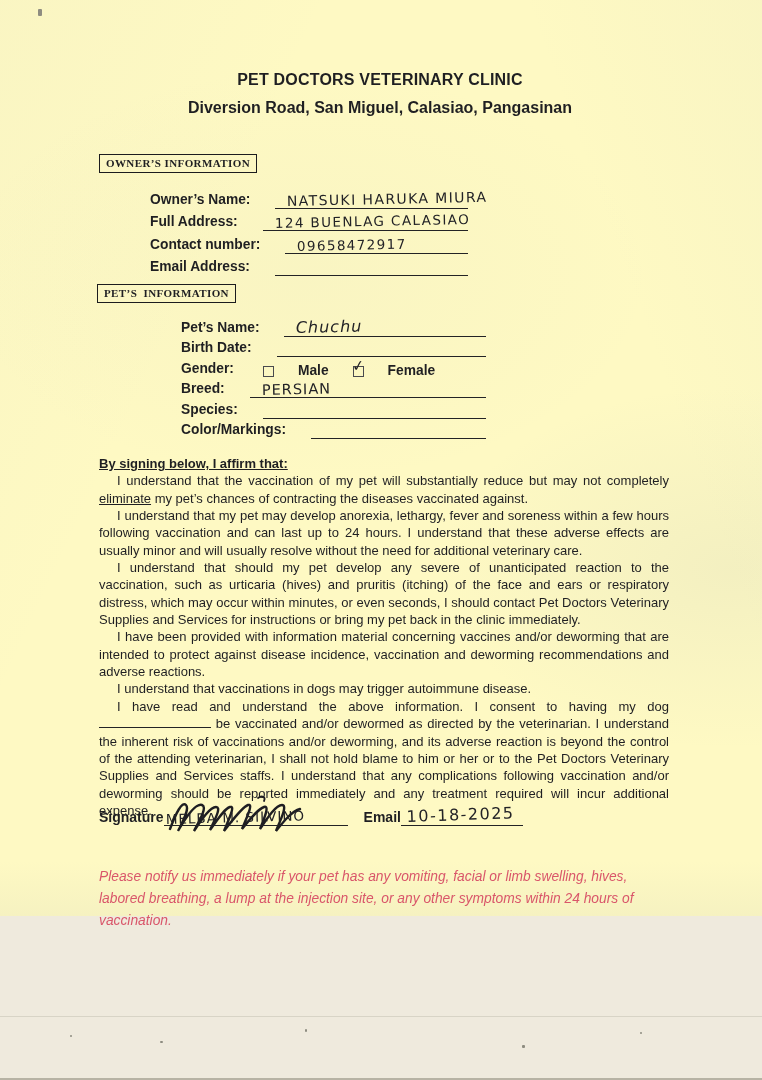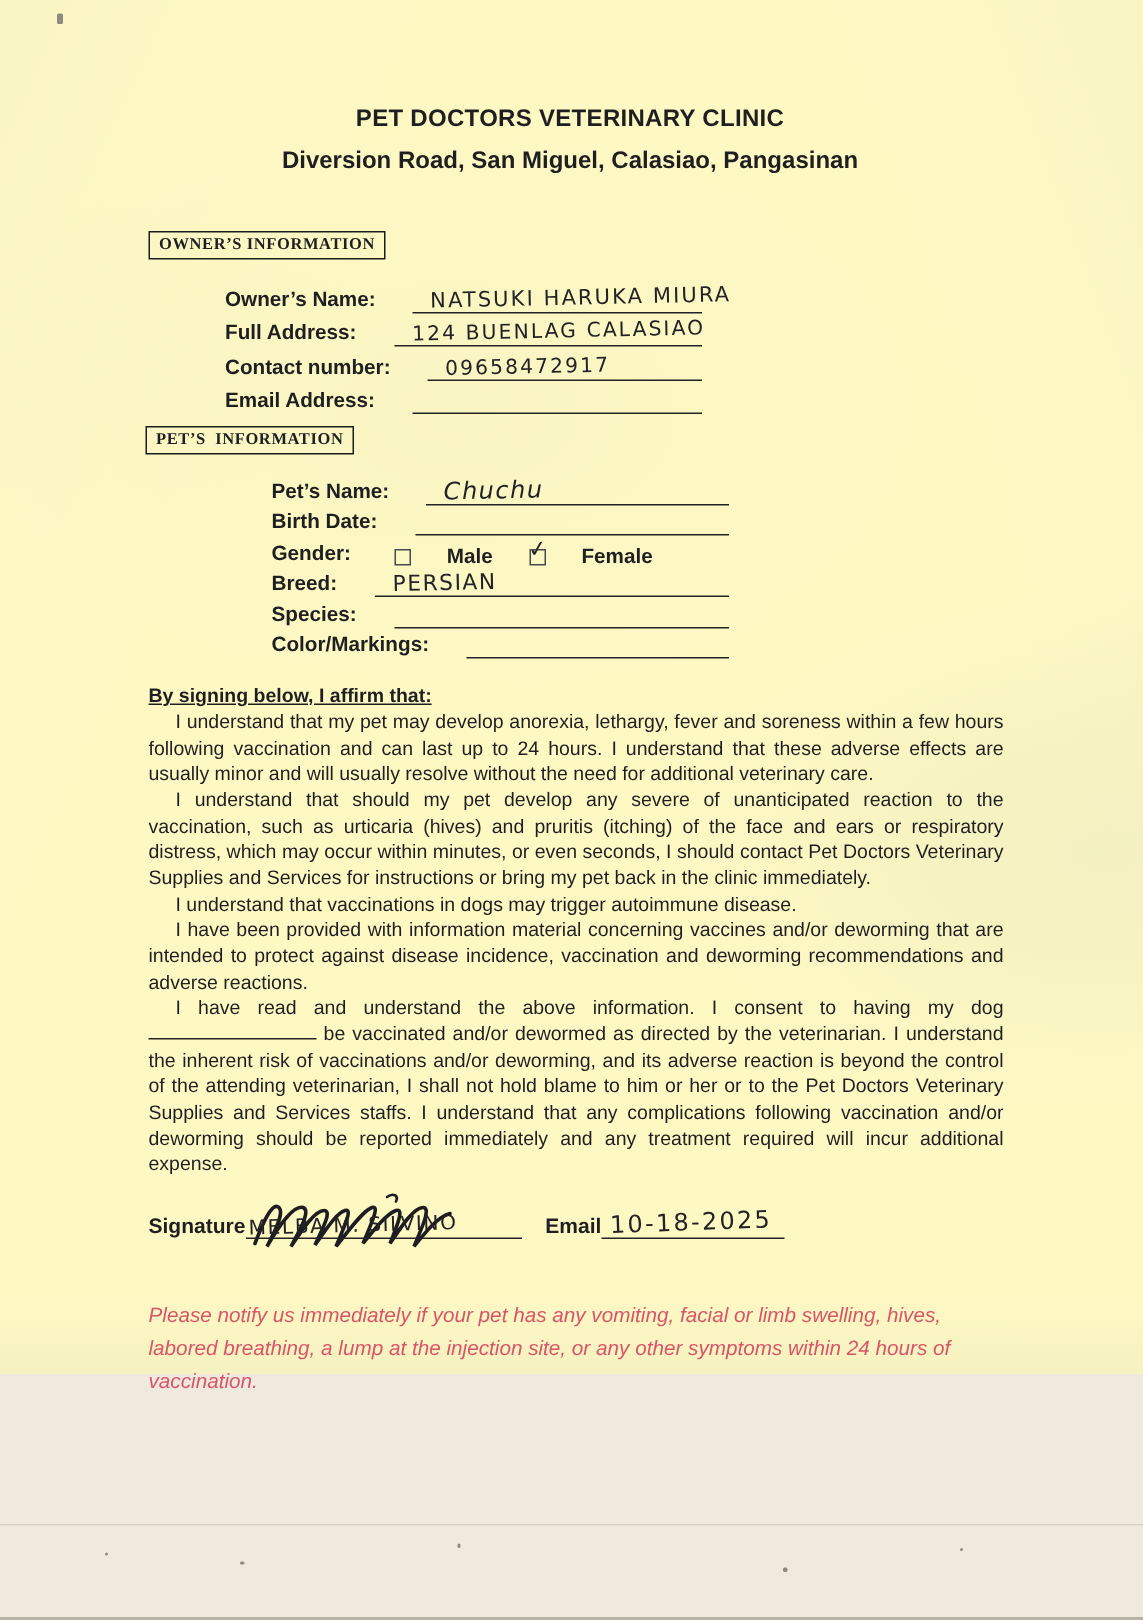--- a/index.html
+++ b/index.html
@@ -218,24 +218,25 @@
       <div class="field-row">
         <span class="field-label">Color/Markings:</span>
         <span class="fill-line">
           <span class="ink line-ink"></span>
         </span>
       </div>
     </div>
 
     <div id="body-text">
       <div class="heading">By signing below, I affirm that:</div>
+      <p><span>I understand that the vaccination of my pet will substantially reduce but may not completely </span><span class="u">eliminate</span><span> my pet’s chances of contracting the diseases vaccinated against.</span></p>
       <p>I understand that my pet may develop anorexia, lethargy, fever and soreness within a few hours following vaccination and can last up to 24 hours. I understand that these adverse effects are usually minor and will usually resolve without the need for additional veterinary care.</p>
       <p>I understand that should my pet develop any severe of unanticipated reaction to the vaccination, such as urticaria (hives) and pruritis (itching) of the face and ears or respiratory distress, which may occur within minutes, or even seconds, I should contact Pet Doctors Veterinary Supplies and Services for instructions or bring my pet back in the clinic immediately.</p>
+      <p>I have been provided with information material concerning vaccines and/or deworming that are intended to protect against disease incidence, vaccination and deworming recommendations and adverse reactions.</p>
       <p>I understand that vaccinations in dogs may trigger autoimmune disease.</p>
-      <p>I have been provided with information material concerning vaccines and/or deworming that are intended to protect against disease incidence, vaccination and deworming recommendations and adverse reactions.</p>
       <p><span>I have read and understand the above information. I consent to having my dog </span><span class="blank-inline"></span><span> be vaccinated and/or dewormed as directed by the veterinarian. I understand the inherent risk of vaccinations and/or deworming, and its adverse reaction is beyond the control of the attending veterinarian, I shall not hold blame to him or her or to the Pet Doctors Veterinary Supplies and Services staffs. I understand that any complications following vaccination and/or deworming should be reported immediately and any treatment required will incur additional expense.</span></p>
     </div>
 
     <svg id="signature-scribble" viewBox="0 0 158 46">
       <path d="M10 36 C16 20 22 8 26 12 C30 16 22 30 18 38 C26 24 36 10 42 12 C48 14 38 30 34 38 C42 26 50 14 56 14 C62 14 54 28 50 37 C58 26 64 16 70 14 C76 12 68 28 64 38 C72 28 82 14 88 12 C94 10 86 26 82 36 C90 26 98 16 104 14 C110 12 104 26 100 36 C108 24 116 12 122 12 C128 12 120 28 116 38 C124 28 132 18 140 16" fill="none" stroke="#1e1e22" stroke-width="2.4" stroke-linecap="round"></path>
       <path d="M98 5 C102 2 106 4 104 8" fill="none" stroke="#1e1e22" stroke-width="1.8" stroke-linecap="round"></path>
     </svg>
 
     <div id="signature-row">
       <span class="sig-label">Signature</span>

